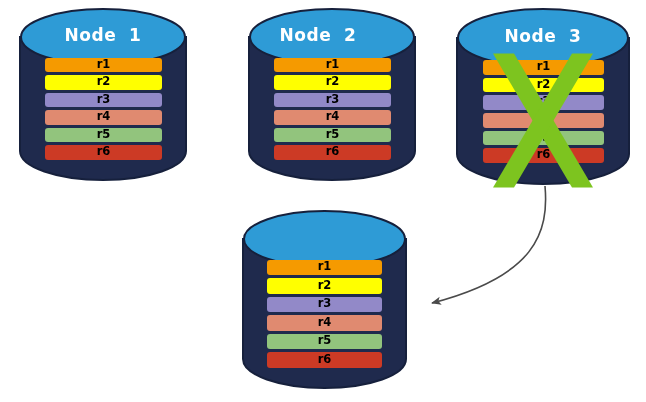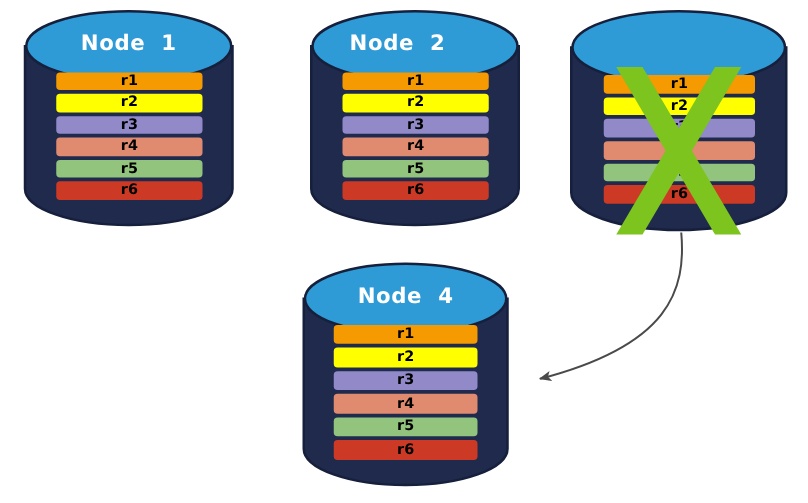--- a/index.html
+++ b/index.html
@@ -131,20 +131,21 @@
           <span class="row-label">r6</span>
         </div>
       </div>
     </div>
 
   <div class="node" id="node-3" style="left: 457px; top: 8px; width: 172px; height: 176px;">
       <svg class="node-svg" width="172" height="176" viewBox="0 0 172 176">
         <path d="M 0,30 L 0,146 A 86,30 0 0 0 172,146 L 172,30 Z" fill="#1F2A4D" stroke="#16203C" stroke-width="2"></path>
         <ellipse cx="86" cy="30" rx="85" ry="29" fill="#2E9BD6" stroke="#16203C" stroke-width="2"></ellipse>
       </svg>
+      <div class="node-title" style="top: 18.1px; font-size: 17px;">Node  3</div>
       <div class="rows" style="left: 26px; top: 52px; width: 121px; gap: 3px;">
         <div class="row" style="background: rgb(245, 154, 0); height: 14.6667px; font-size: 11.5px;">
           <span class="row-label">r1</span>
         </div>
         <div class="row" style="background: rgb(255, 255, 0); height: 14.6667px; font-size: 11.5px;">
           <span class="row-label">r2</span>
         </div>
         <div class="row" style="background: rgb(146, 137, 200); height: 14.6667px; font-size: 11.5px;">
           <span class="row-label">r3</span>
         </div>
@@ -158,21 +159,20 @@
           <span class="row-label">r6</span>
         </div>
       </div>
     </div>
 
   <div class="node" id="node-4" style="left: 243px; top: 210px; width: 163px; height: 178px;">
       <svg class="node-svg" width="163" height="178" viewBox="0 0 163 178">
         <path d="M 0,29 L 0,149 A 81.5,29 0 0 0 163,149 L 163,29 Z" fill="#1F2A4D" stroke="#16203C" stroke-width="2"></path>
         <ellipse cx="81.5" cy="29" rx="80.5" ry="28" fill="#2E9BD6" stroke="#16203C" stroke-width="2"></ellipse>
       </svg>
-      <div class="node-title" style="top: 17.1px; font-size: 17px;">Node  4</div>
       <div class="rows" style="left: 24px; top: 50px; width: 115px; gap: 3px;">
         <div class="row" style="background: rgb(245, 154, 0); height: 15.45px; font-size: 11.5px;">
           <span class="row-label">r1</span>
         </div>
         <div class="row" style="background: rgb(255, 255, 0); height: 15.45px; font-size: 11.5px;">
           <span class="row-label">r2</span>
         </div>
         <div class="row" style="background: rgb(146, 137, 200); height: 15.45px; font-size: 11.5px;">
           <span class="row-label">r3</span>
         </div>

